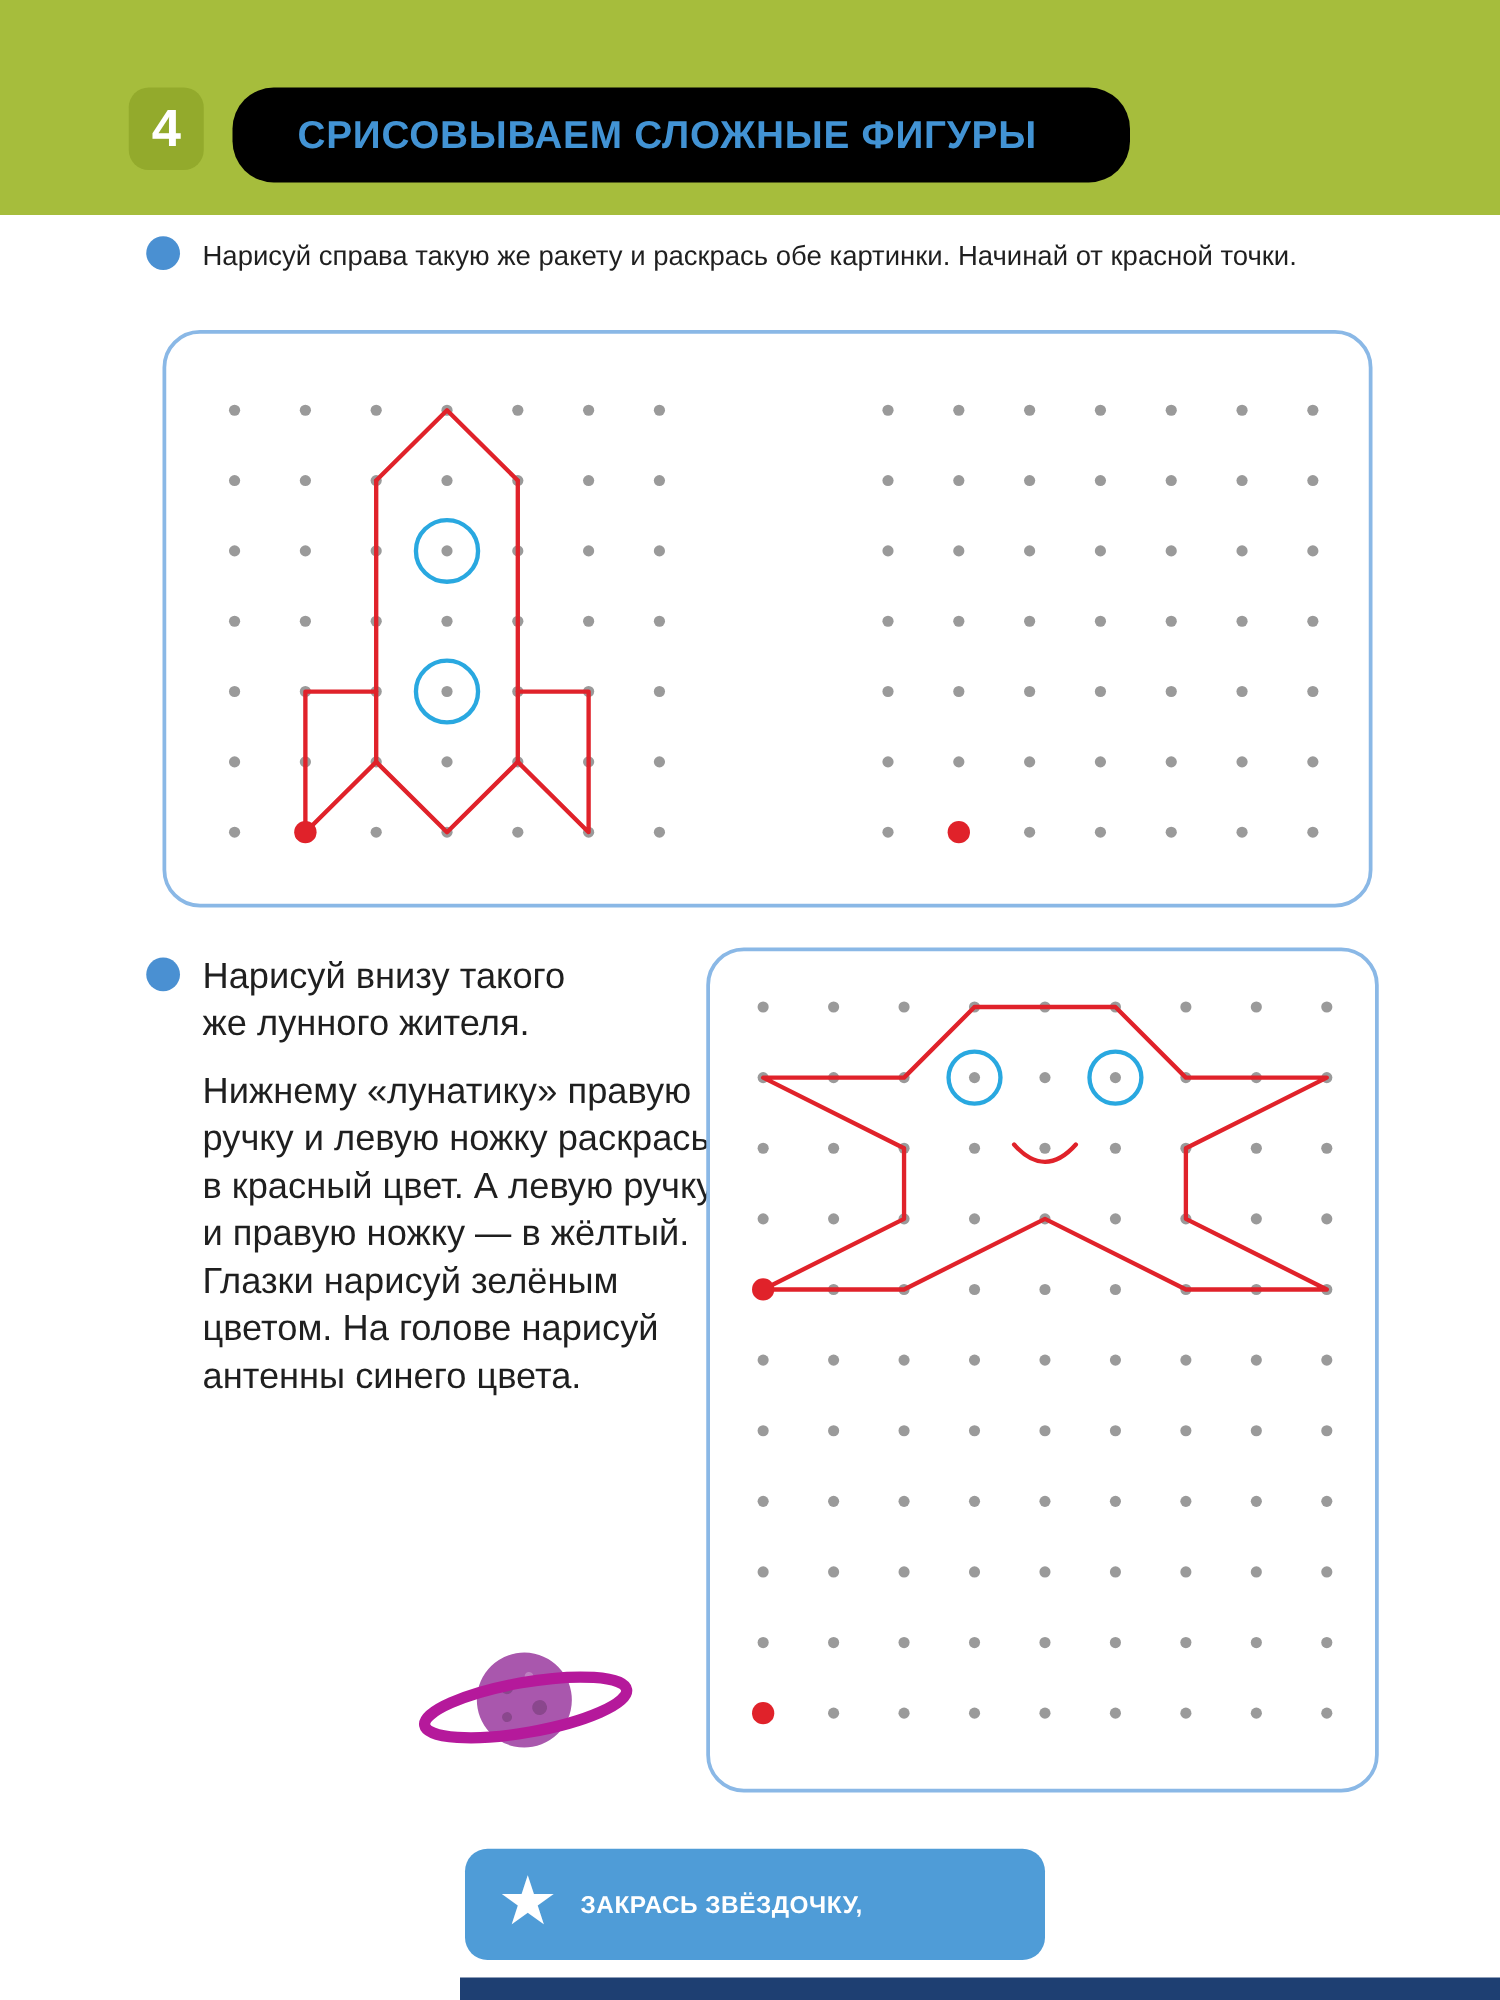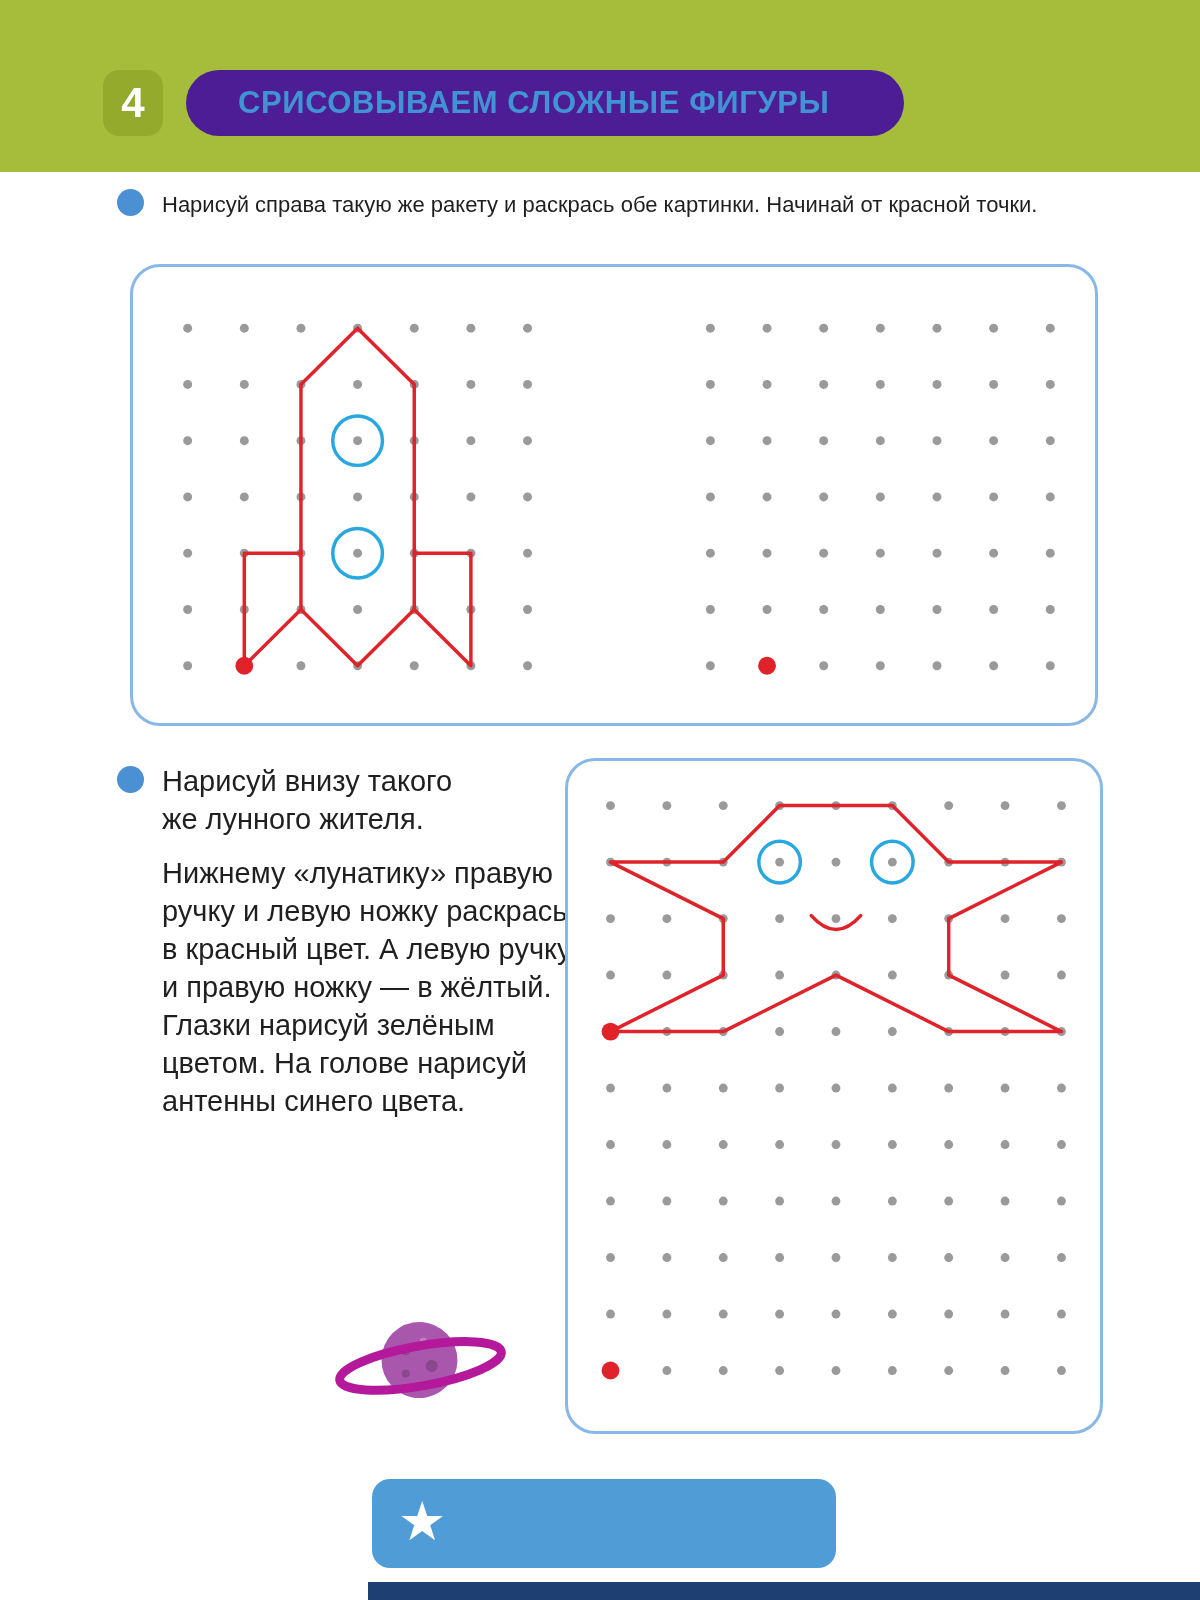--- a/index.html
+++ b/index.html
@@ -13,21 +13,21 @@
     position:relative;background:#ffffff;overflow:hidden;
     font-family:"Liberation Sans","DejaVu Sans",sans-serif;color:var(--text);
   }
   .header{position:absolute;left:0;top:0;width:1200px;height:172px;background:var(--green)}
   .badge{
     position:absolute;left:103px;top:70px;width:60px;height:66px;background:var(--greenDark);
     border-radius:16px;display:flex;align-items:center;justify-content:center;
     color:#fff;font-size:42px;font-weight:bold;
   }
   .title-pill{
-    position:absolute;left:186px;top:70px;width:718px;height:66px;background:#4c1d95;
+    position:absolute;left:186px;top:70px;width:718px;height:76px;background:#000000;
     border-radius:33px;display:flex;align-items:center;padding-left:52px;
   }
   .title-pill span{color:var(--blueTitle);font-weight:bold;font-size:31px;letter-spacing:.6px}
 
   .bullet{position:absolute;width:27px;height:27px;border-radius:50%;background:var(--bulletBlue)}
   #bullet1{left:117px;top:189px}
   #bullet2{left:117px;top:766px}
 
   .task1-text{position:absolute;left:162px;top:185px;width:950px;font-size:22px;line-height:39px}
   .task2-text{position:absolute;left:162px;top:762px;width:412px;font-size:29px;line-height:38px}
@@ -305,16 +305,17 @@
       <circle cx="76" cy="63" r="4" fill="rgba(0,0,0,0.18)"></circle>
       <circle cx="99" cy="34" r="3.5" fill="rgba(255,255,255,0.25)"></circle>
       <ellipse cx="92" cy="58" rx="82" ry="20" style="stroke:var(--ringMagenta)" fill="none" stroke-width="9"></ellipse>
     </g>
   </svg>
 </div>
 
 <div class="footer-banner">
   <span class="footer-star">★</span>
   <div class="footer-text">
+    <div>ЗАКРАСЬ ЗВЁЗДОЧКУ,</div>
   </div>
 </div>
 
 <div class="bottom-strip"></div>
 
 </body></html>

